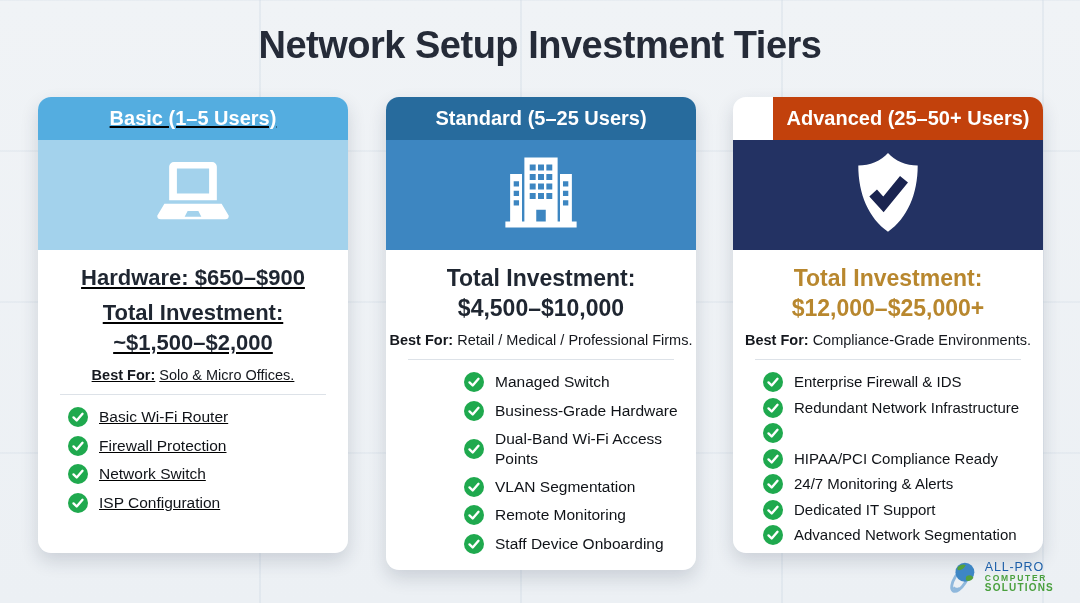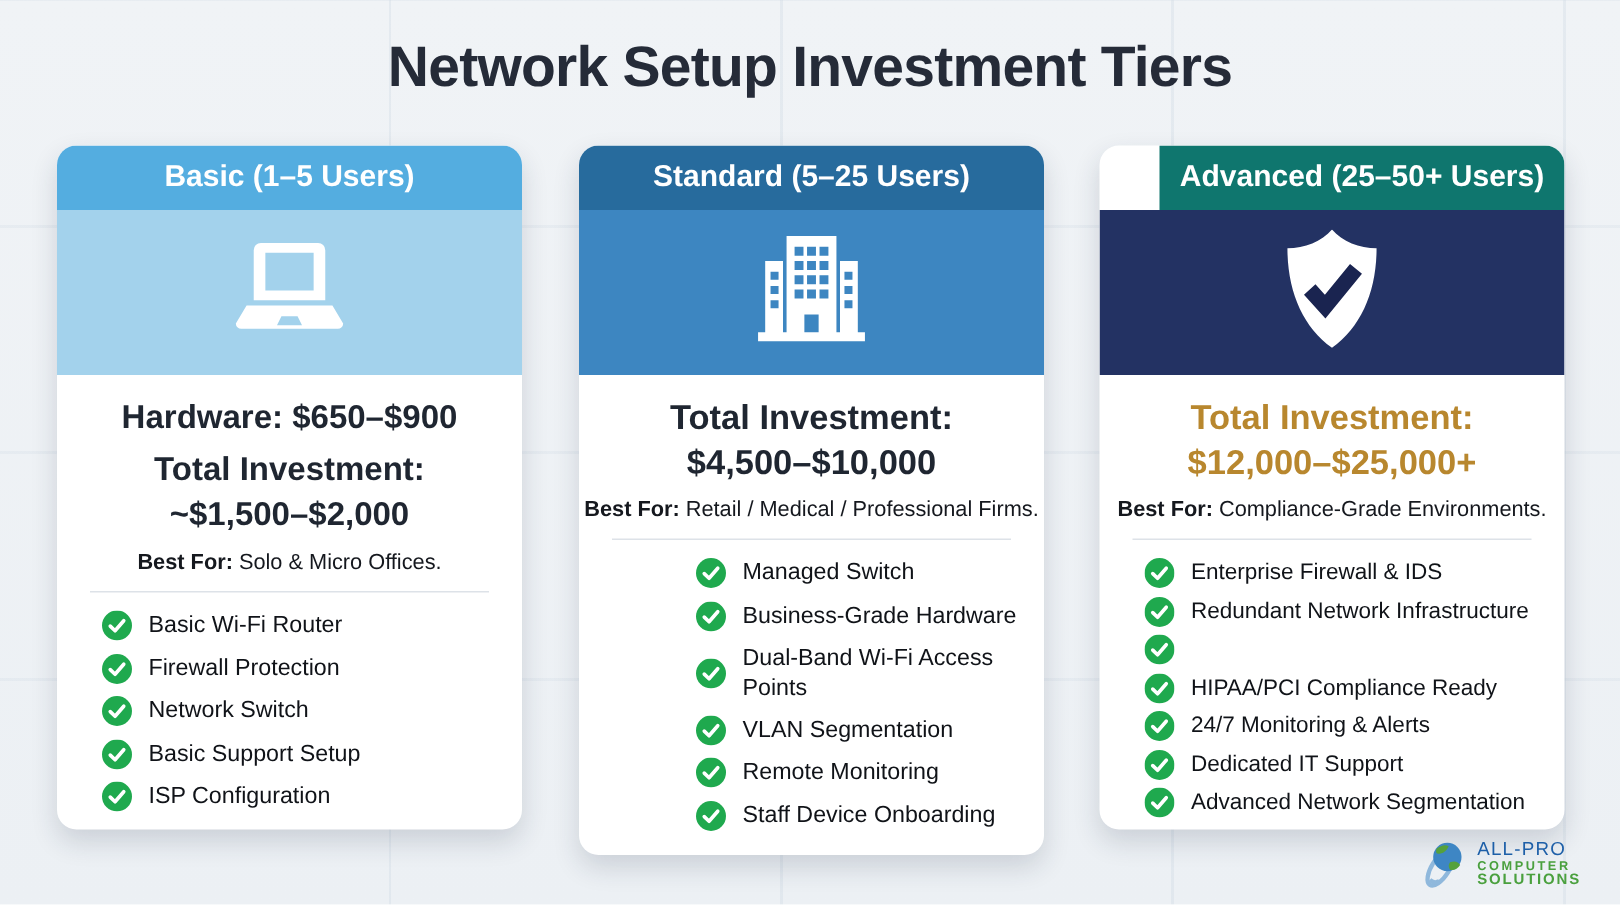--- a/index.html
+++ b/index.html
@@ -19,31 +19,31 @@
     text-align:center; font-size:38px; font-weight:700;
     color:#252b38; letter-spacing:-0.5px;
   }
 
   .card {
     position:absolute; top:97px; width:310px;
     background:#ffffff; border-radius:13px;
     box-shadow:0 8px 18px rgba(30,45,70,0.16);
     overflow:hidden;
   }
-  .card.basic    { left:38px;  height:456px; }
+  .card.basic    { left:38px;  height:456px;text-decoration:underline; }
   .card.standard { left:386px; height:473px; }
   .card.advanced { left:733px; height:456px; }
 
   .card-header {
     height:43px; line-height:43px; text-align:center;
     color:#ffffff; font-size:20px; font-weight:700;
   }
   .basic    .card-header { background:#54ade0; }
   .standard .card-header { background:#276b9d; }
-  .advanced .card-header { background:#0f766e;margin-left:40px; }
+  .advanced .card-header { background:#c2410c;margin-left:40px; }
 
   .icon-box {
     height:110px; display:flex; align-items:center; justify-content:center;
   }
   .basic    .icon-box { background:#a3d2ec; }
   .standard .icon-box { background:#3d86c1; }
   .advanced .icon-box { background:#233263; }
 
   .card-body { padding:13px 0 0 0; }
 
@@ -127,29 +127,20 @@
             <span class="feature-text">Firewall Protection</span>
           </li>
         <li>
             <span class="check">
               <svg viewBox="0 0 20 20" width="20" height="20">
                 <circle cx="10" cy="10" r="10" fill="#1fa94e"></circle>
                 <path d="M5.5,10.4 L8.7,13.5 L14.5,6.8" stroke="#fff" stroke-width="2.4" fill="none" stroke-linecap="round" stroke-linejoin="round"></path>
               </svg>
             </span>
             <span class="feature-text">Network Switch</span>
-          </li>
-        <li>
-            <span class="check">
-              <svg viewBox="0 0 20 20" width="20" height="20">
-                <circle cx="10" cy="10" r="10" fill="#1fa94e"></circle>
-                <path d="M5.5,10.4 L8.7,13.5 L14.5,6.8" stroke="#fff" stroke-width="2.4" fill="none" stroke-linecap="round" stroke-linejoin="round"></path>
-              </svg>
-            </span>
-            <span class="feature-text">Basic Support Setup</span>
           </li>
         <li>
             <span class="check">
               <svg viewBox="0 0 20 20" width="20" height="20">
                 <circle cx="10" cy="10" r="10" fill="#1fa94e"></circle>
                 <path d="M5.5,10.4 L8.7,13.5 L14.5,6.8" stroke="#fff" stroke-width="2.4" fill="none" stroke-linecap="round" stroke-linejoin="round"></path>
               </svg>
             </span>
             <span class="feature-text">ISP Configuration</span>
           </li>

